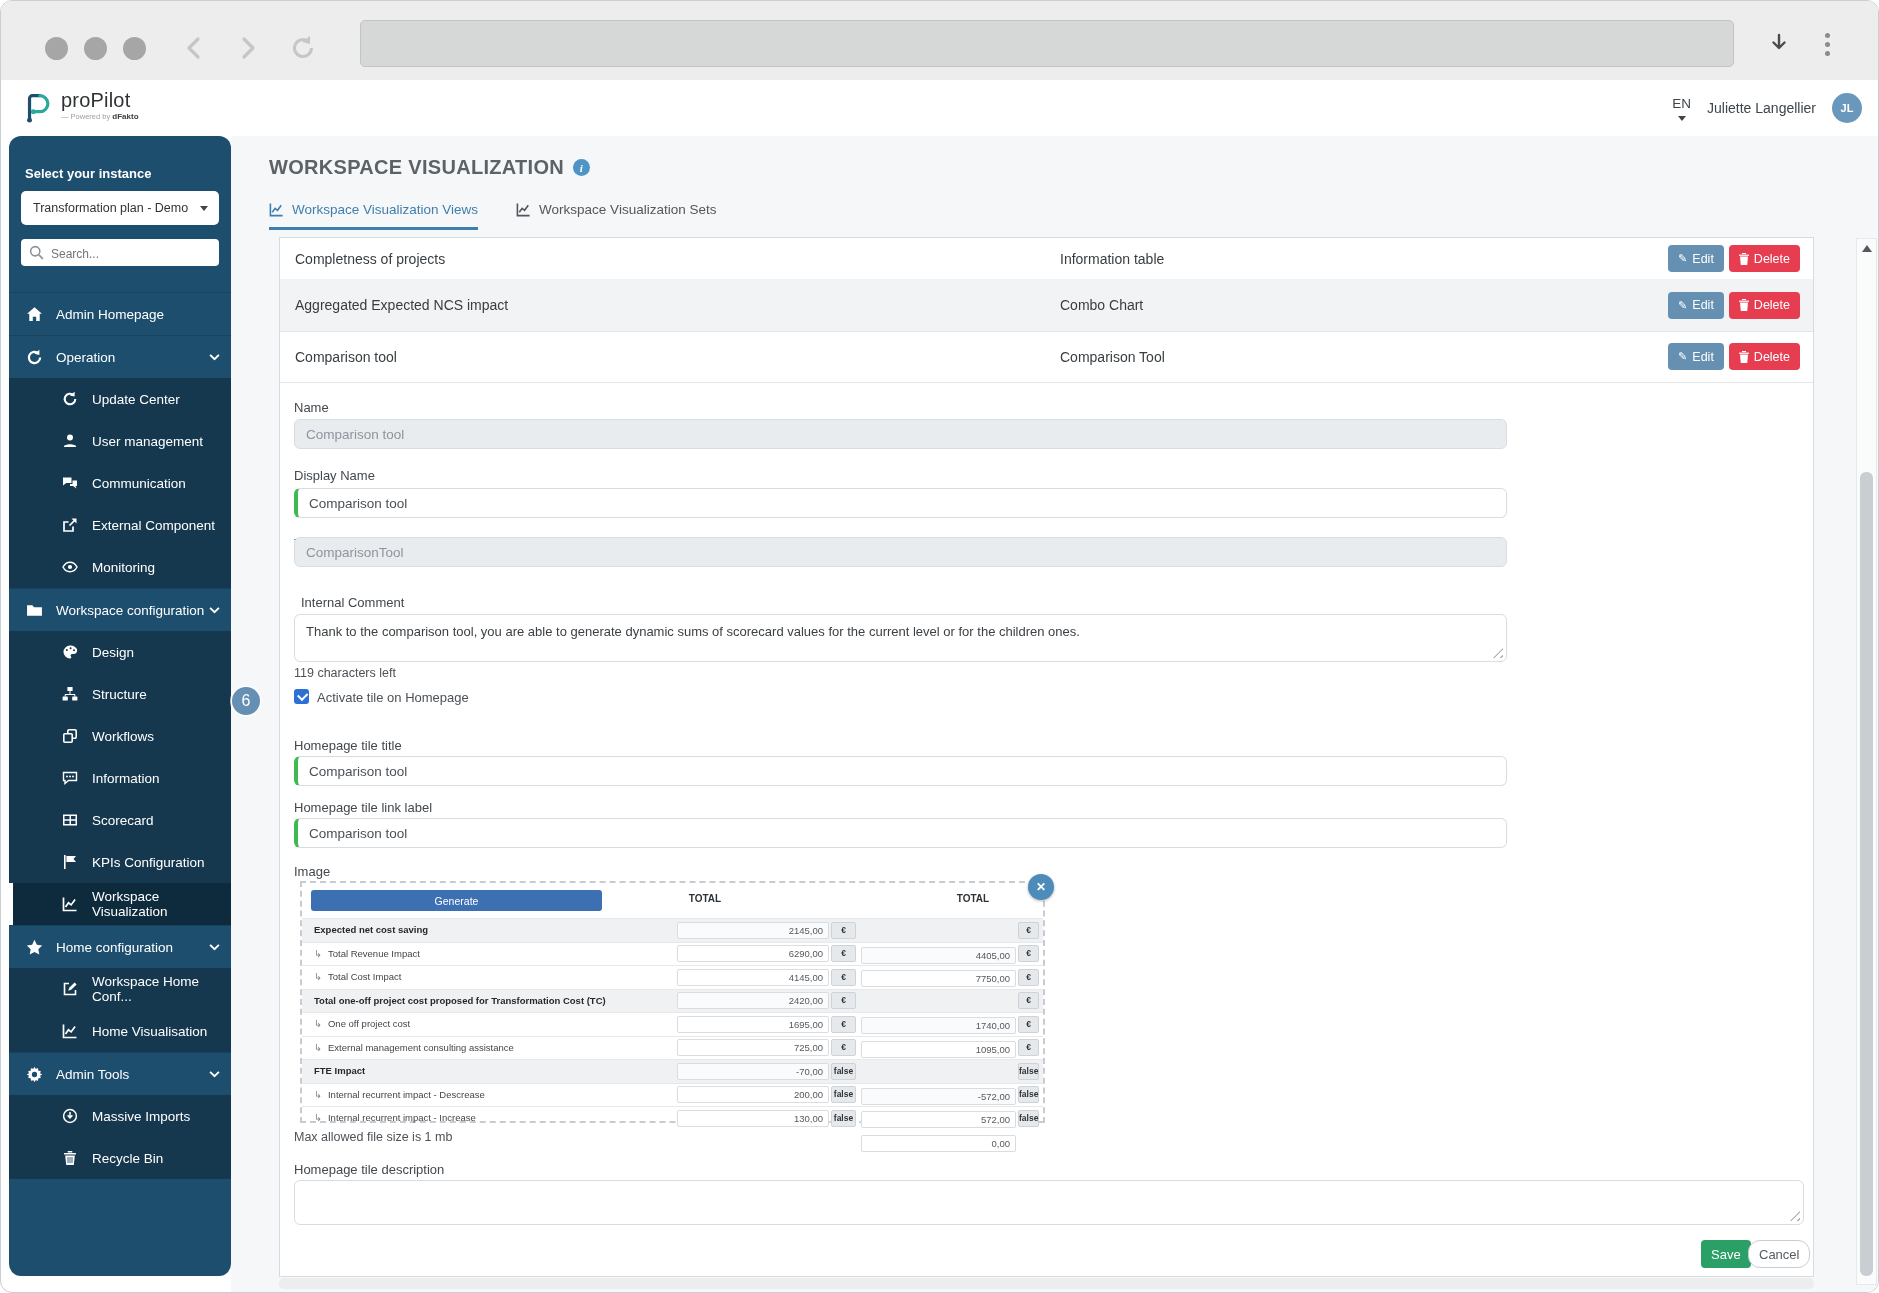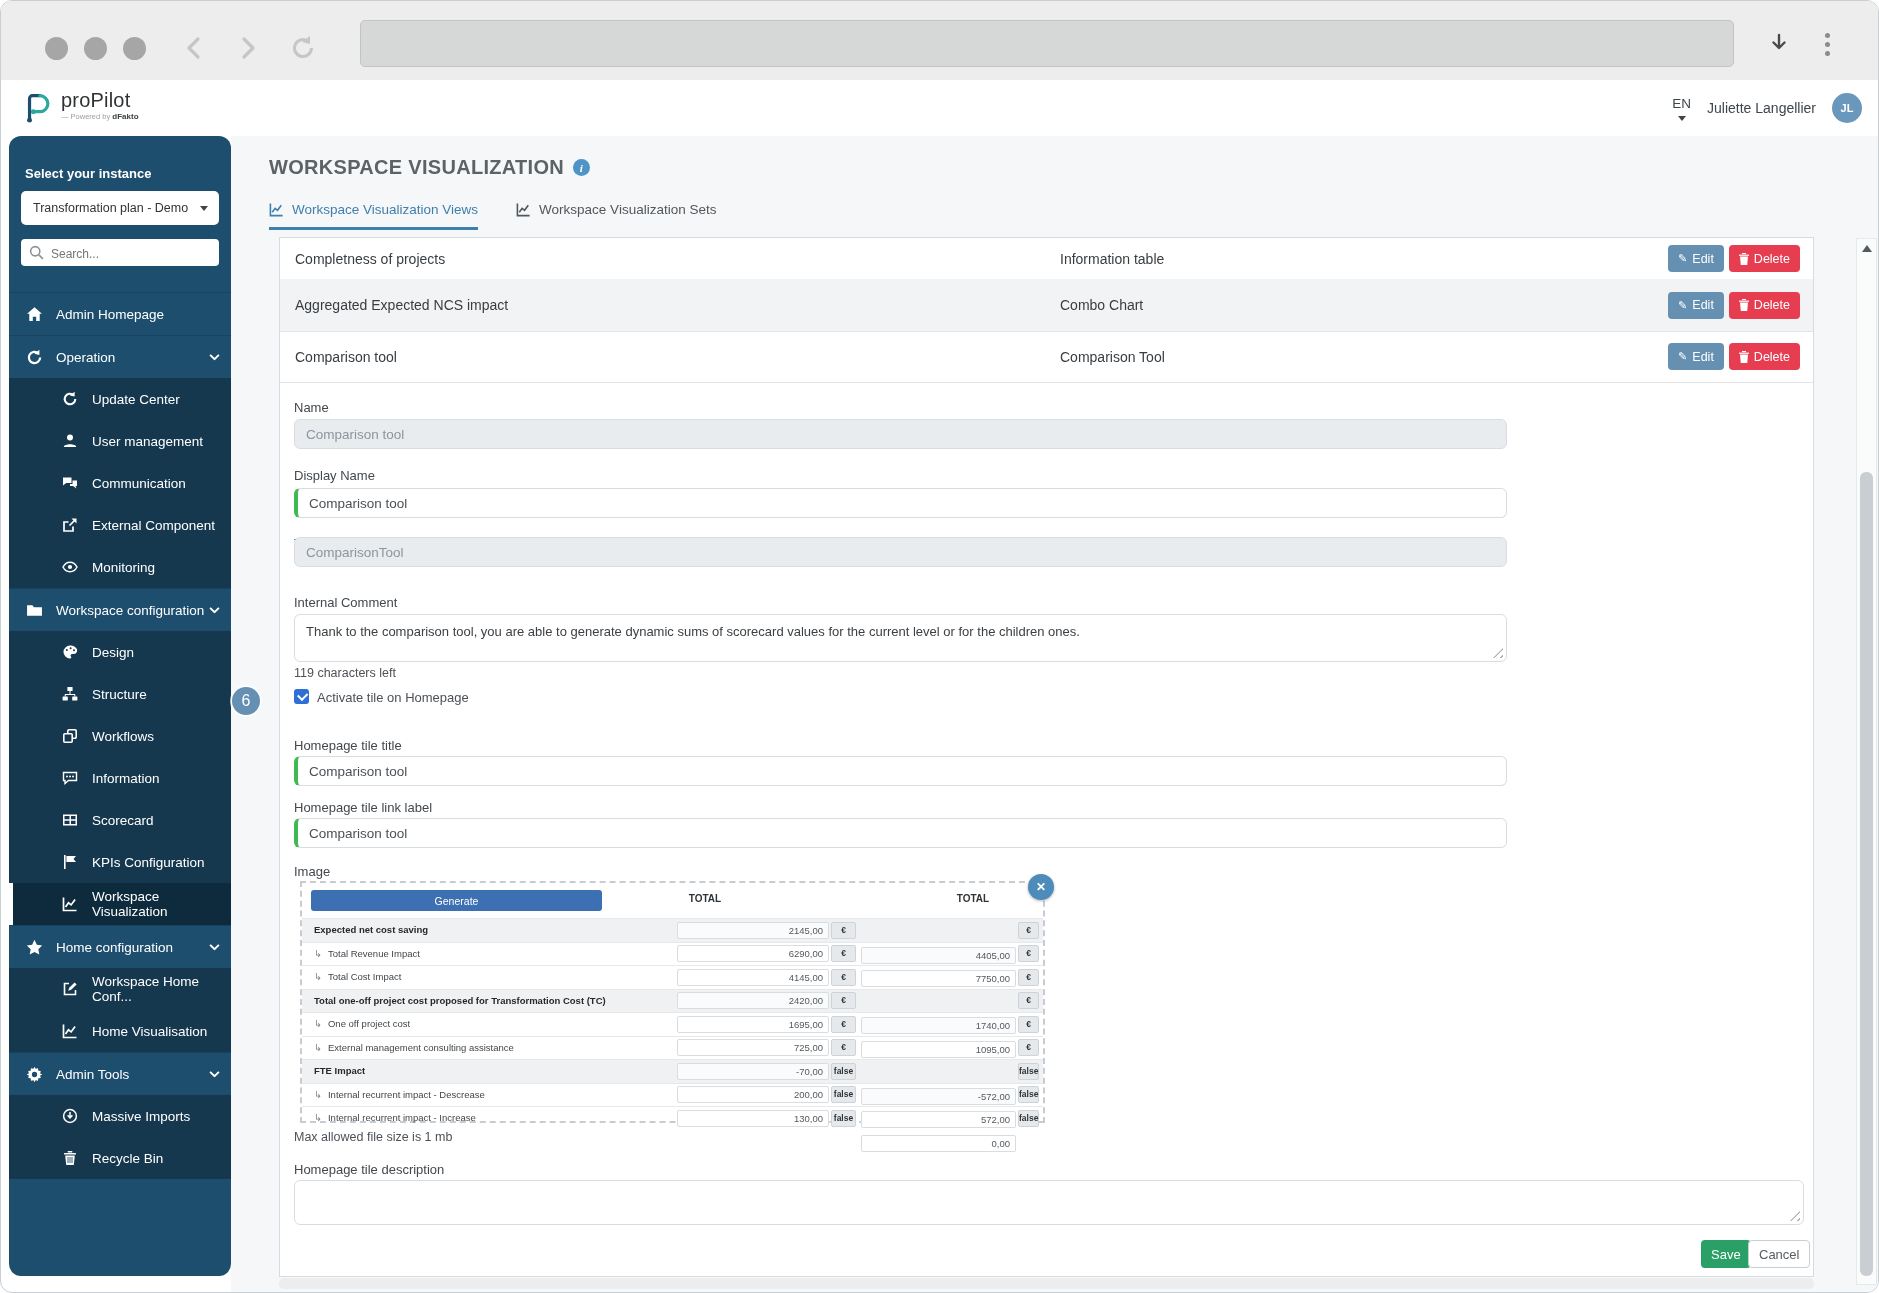--- a/index.html
+++ b/index.html
@@ -109,21 +109,21 @@
   .bold .pv{background:#fafbfc;}
   .pu{position:absolute;top:2.5px;height:17px;box-sizing:border-box;background:#e6e9eb;border:1px solid #ced3d7;
       border-radius:2px;text-align:center;line-height:15px;font-size:8.5px;font-weight:bold;color:#2f3439;}
   .pv.c1{left:375px;width:152px;} .pu.c1{left:529px;width:25px;}
   .pv.c2{left:559px;width:155px;margin-top:25px;} .pu.c2{left:716px;width:21px;}
   .close-x{position:absolute;left:726px;top:-9px;width:26px;height:26px;border-radius:50%;background:#4d8cba;
            color:#fff;font-size:12px;font-weight:bold;display:flex;align-items:center;justify-content:center;
            box-shadow:0 1px 3px rgba(0,0,0,.3);cursor:pointer;}
 
   .btn-save{position:absolute;background:#2aa066;height:28px;border-radius:4px;font-size:13px;}
-  .btn-cancel{position:absolute;background:#fff;border:1px solid #c9ced2;color:#565d63;height:28px;border-radius:4px;font-size:13px;}
+  .btn-cancel{position:absolute;background:#fff;border:1px solid #c9ced2;color:#565d63;height:28px;border-radius:12px;font-size:13px;}
 
   
   .vscroll{position:absolute;left:1855px;top:237px;width:21px;height:1047px;background:#fafbfb;
            border:1px solid #e7eaec;box-sizing:border-box;}
   .vs-up{position:absolute;left:5px;top:6px;width:0;height:0;border-left:5px solid transparent;
          border-right:5px solid transparent;border-bottom:7px solid #555a5e;}
   .vs-thumb{position:absolute;left:3px;width:13px;top:233px;bottom:8px;background:#c9ced2;border-radius:6px;}
   .hscroll{position:absolute;left:278px;top:1277px;width:1535px;height:11px;background:#ebedee;border-radius:5px;}
 </style>
 </head>
@@ -509,21 +509,21 @@
 
       <div class="flabel" style="top:162px;">Name</div>
       <input class="finput" style="top: 181px;" disabled="" value="Comparison tool">
 
       <div class="flabel" style="top:230px;">Display Name</div>
       <input class="finput valid" style="top: 250px;" value="Comparison tool">
 
       <div class="flabel" style="top:298px;">Type</div>
       <input class="finput" style="top: 299px;" disabled="" value="ComparisonTool">
 
-      <div class="flabel" style="top:357px;">Internal Comment</div>
+      <div class="flabel" style="top:357px;margin-left:7px;">Internal Comment</div>
       <textarea class="ftext" style="top: 376px; height: 48px;">Thank to the comparison tool, you are able to generate dynamic sums of scorecard values for the current level or for the children ones.</textarea>
       <div class="grip" style="left:1213px;top:410px;"></div>
       <div class="note" style="top:428px;">119 characters left</div>
 
       <div class="chk" style="left:14px;top:451px;"></div>
       <div class="flabel" style="left:37px;top:452px;color:#4b5156;">Activate tile on Homepage</div>
 
       <div class="flabel" style="top:500px;">Homepage tile title</div>
       <input class="finput valid" style="top: 518px;" value="Comparison tool">
 

